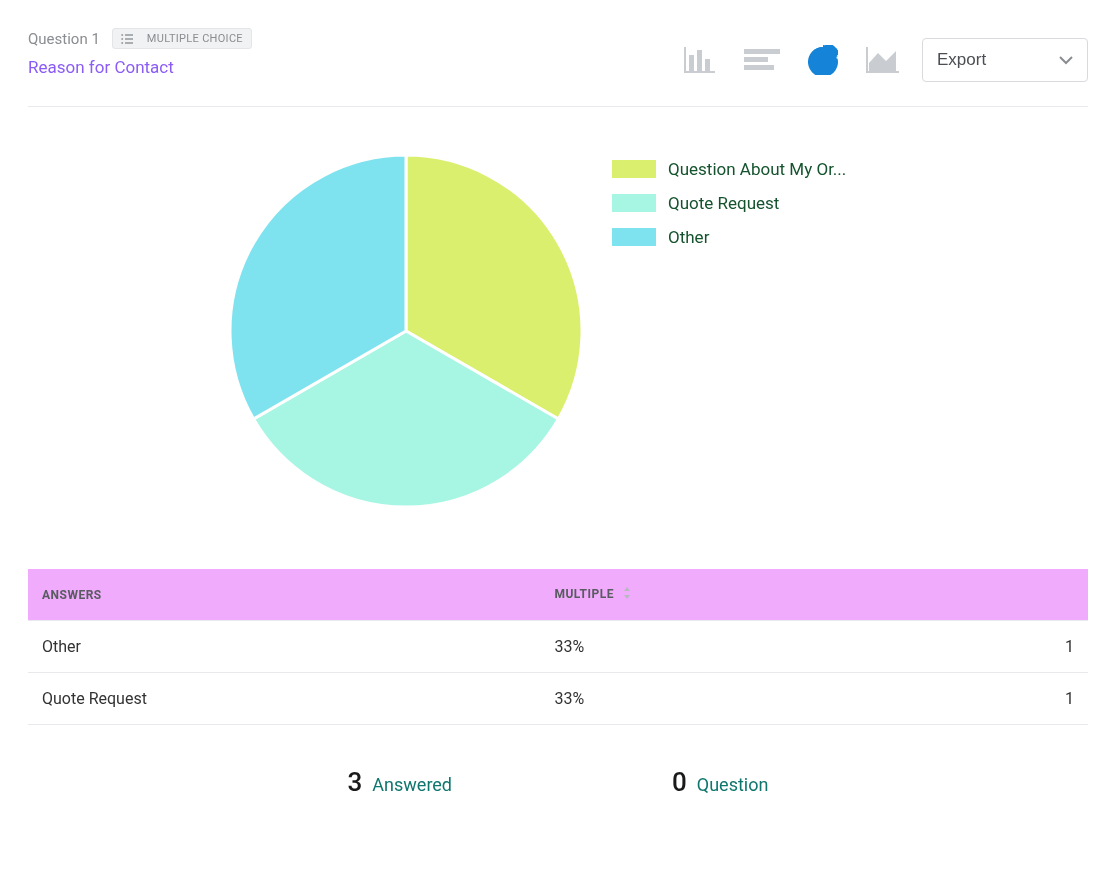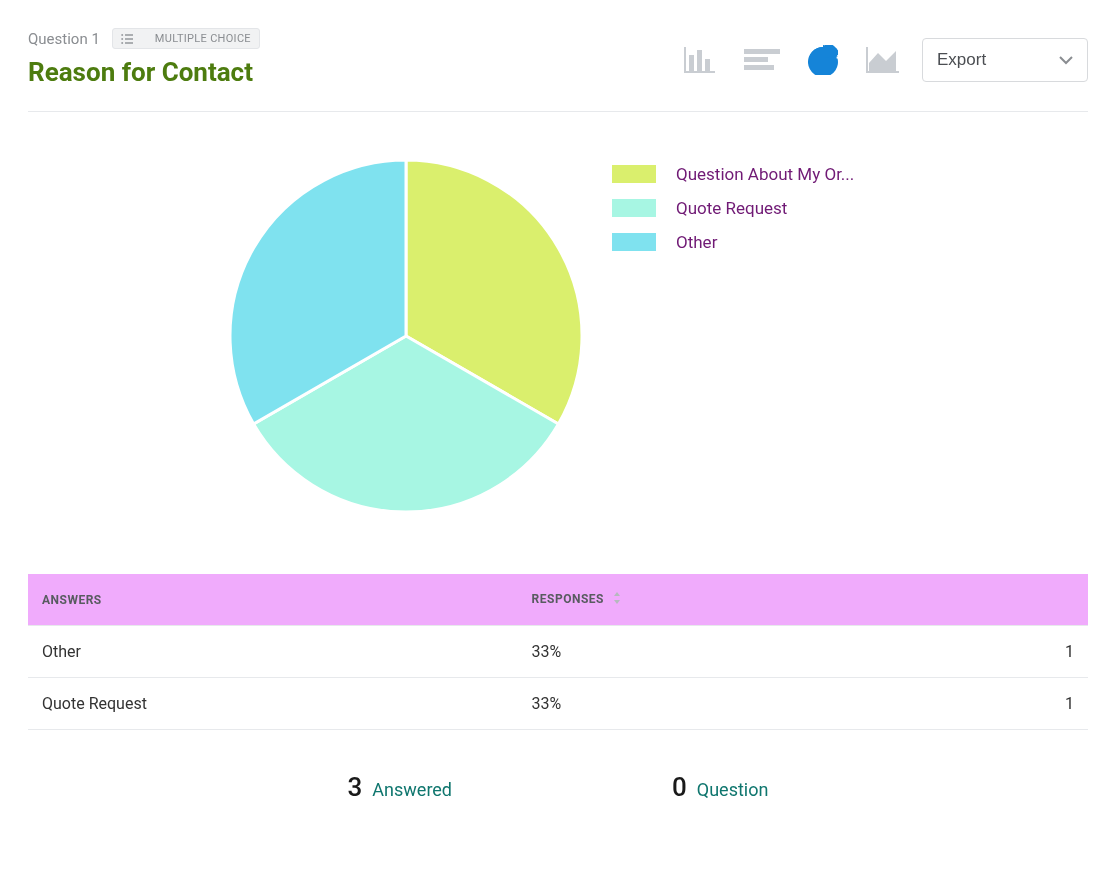--- a/index.html
+++ b/index.html
@@ -23,34 +23,34 @@
       margin-bottom: 8px;
     }
     .q-number {
       font-size: 15px;
       color: #8a8d91;
       font-weight: 400;
     }
     .q-type-badge {
       display: inline-flex;
       align-items: center;
-      gap: 22px;
+      gap: 14px;
       background: #f1f2f3;
       border: 1px solid #e3e5e8;
       border-radius: 3px;
       padding: 3px 8px;
       font-size: 11px;
       color: #8a8d91;
       letter-spacing: 0.3px;
     }
     .q-type-badge svg { display: block; }
     .q-title {
-      font-size: 26px;
-      font-weight: 700;
-      color: #4d7c0f;
+      font-size: 17px;
+      font-weight: 400;
+      color: #8b5cf6;
     }
     .header-right {
       display: flex;
       align-items: center;
       gap: 22px;
       padding-top: 10px;
     }
     .chart-type-icons {
       display: flex;
       align-items: center;
@@ -87,23 +87,23 @@
     .pie-wrap { width: 356px; height: 356px; flex: 0 0 auto; }
     .legend {
       display: flex;
       flex-direction: column;
       gap: 14px;
       padding-top: 6px;
     }
     .legend-item {
       display: flex;
       align-items: center;
-      gap: 20px;
+      gap: 12px;
       font-size: 17px;
-      color: #701a75;
+      color: #14532d;
     }
     .legend-swatch {
       width: 44px;
       height: 18px;
       flex: 0 0 auto;
     }
     table.answers {
       width: 100%;
       border-collapse: collapse;
       margin-top: 20px;
@@ -243,21 +243,21 @@
         <span>Other</span>
       </div>
     </div>
 </div>
 
 <table class="answers">
   <thead>
     <tr>
       <th class="col-answers">ANSWERS</th>
       <th class="col-responses">
-        <span>RESPONSES</span>
+        <span>MULTIPLE</span>
         <span class="sort-arrows">
           <svg width="8" height="12" viewBox="0 0 8 12">
             <path d="M4 0 L7 4 L1 4 Z" fill="#b5b9be"></path>
             <path d="M4 12 L1 8 L7 8 Z" fill="#b5b9be"></path>
           </svg>
         </span>
       </th>
       <th class="col-count"></th>
     </tr>
   </thead>

